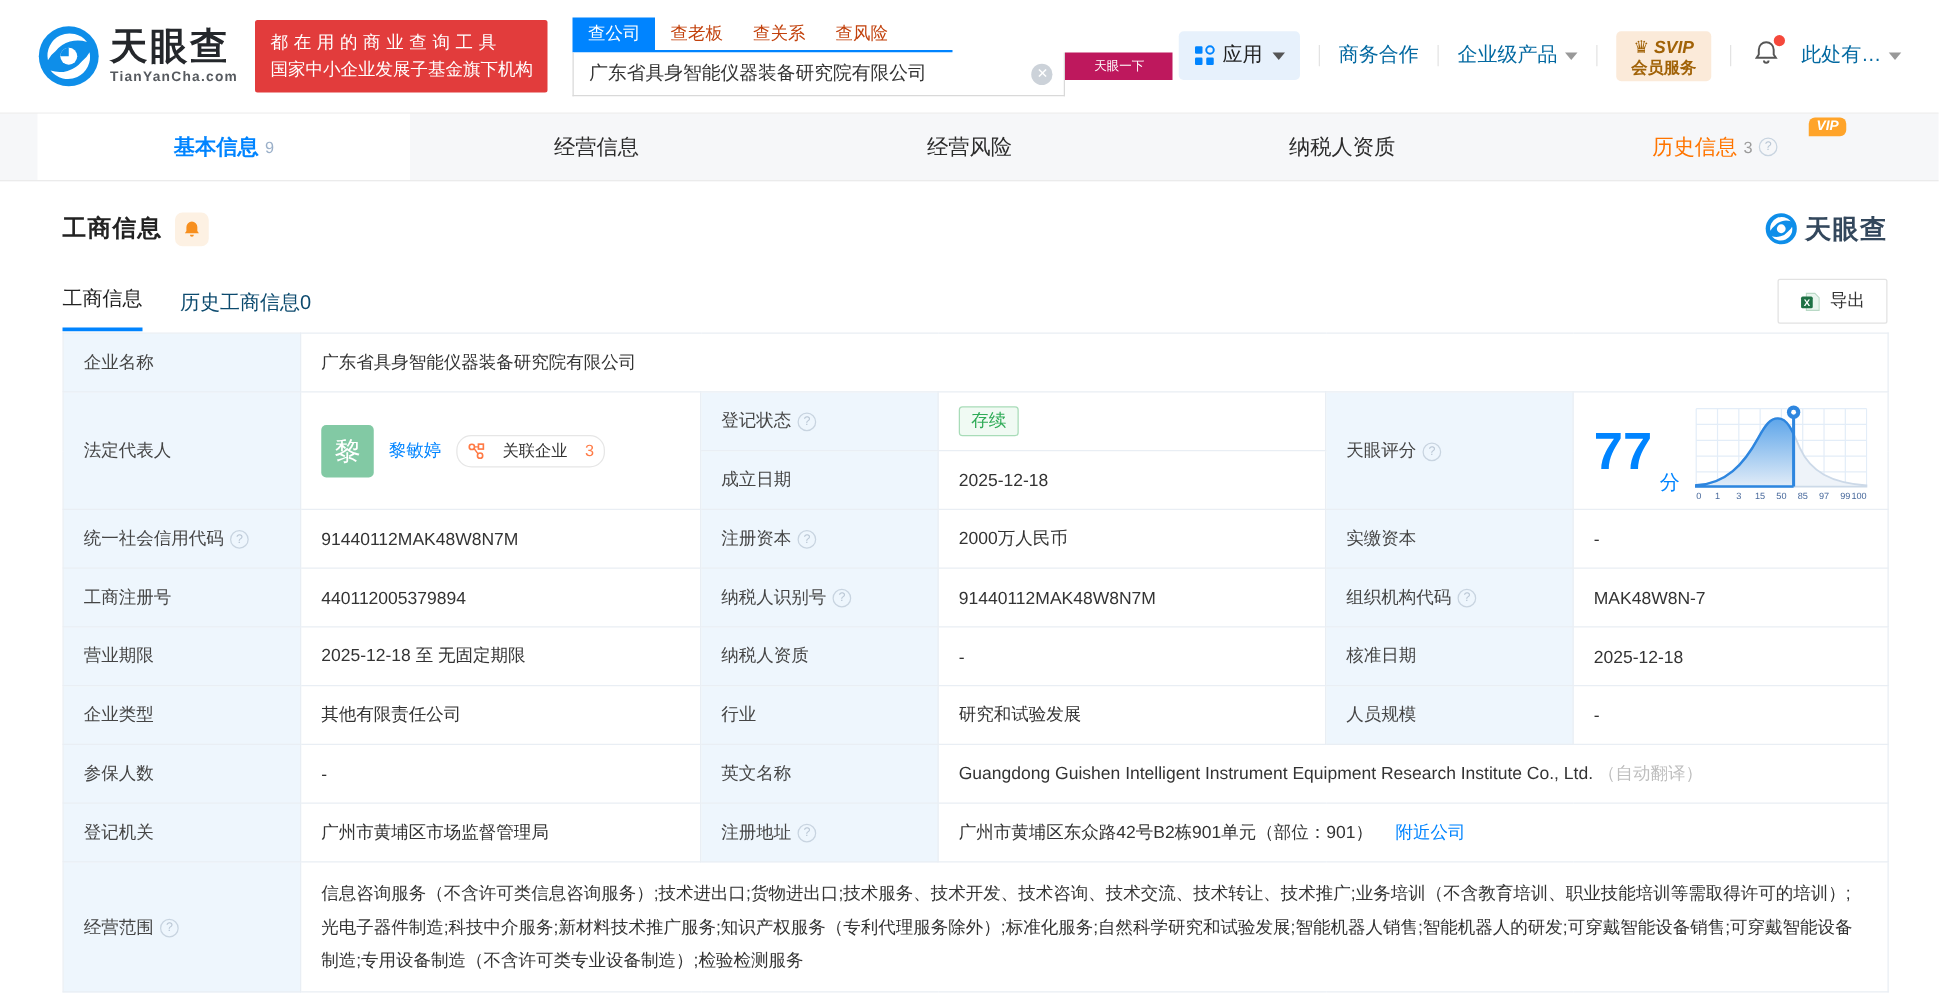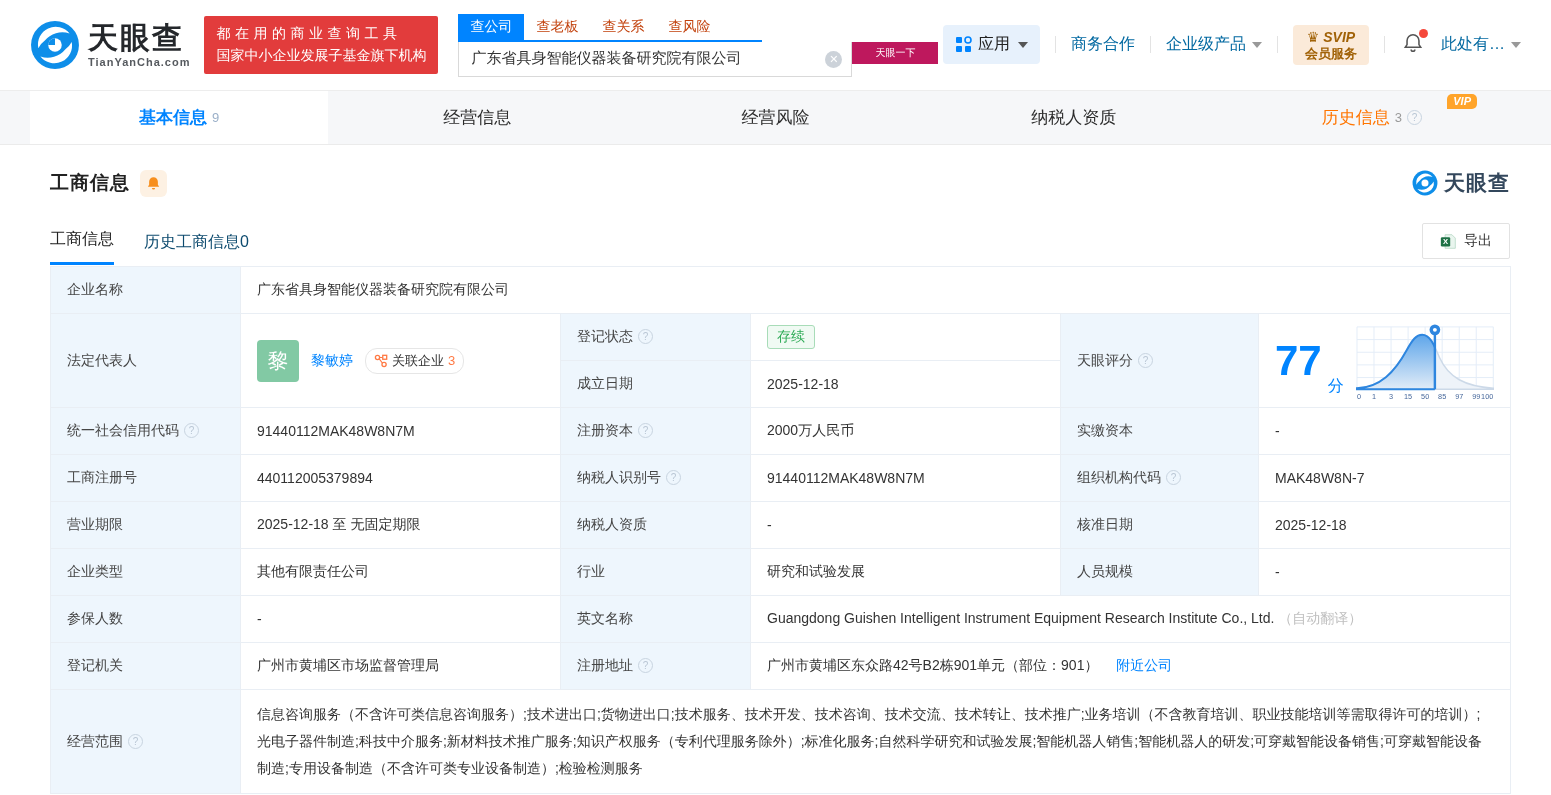--- a/index.html
+++ b/index.html
@@ -60,21 +60,21 @@
   
   table.info { width:1460px; border-collapse:collapse; margin-top:1px; table-layout:fixed; }
   table.info td { border:1px solid #e9eef4; font-size:14px; padding:0 16px; vertical-align:middle; }
   td.lbl { background:#eef6fd; color:#454545; }
   td.val { background:#fff; color:#333; }
   tr.h47 { height:47px; }
   .tag-active { display:inline-block; border:1px solid #a8dcb8; background:#f0faf3; color:#2fab57; font-size:14px; padding:2px 9px; border-radius:3px; }
   .rep-cell { display:flex; align-items:center; gap:12px; }
   .avatar { width:42px; height:42px; border-radius:4px; background:#82c9a4; color:#fff; font-size:21px; display:flex; align-items:center; justify-content:center; }
   .link { color:#0084ff; cursor:pointer; text-decoration:none; }
-  .rel-badge { display:inline-flex; align-items:center; gap:4px; border:1px solid #e6e6e6; border-radius:12px; padding:3px 8px; font-size:13px; color:#333; cursor:pointer; background:#fff; }
+  .rel-badge { display:inline-flex; align-items:center; gap:14px; border:1px solid #e6e6e6; border-radius:12px; padding:3px 8px; font-size:13px; color:#333; cursor:pointer; background:#fff; }
   .rel-badge .cnt { color:#ff7a45; }
   .score-cell { display:flex; align-items:center; gap:12px; }
   .score-num { font-size:42px; font-weight:bold; color:#0084ff; line-height:1; }
   .score-unit { font-size:16px; color:#0084ff; align-self:flex-end; margin:0 0 5px -6px; }
   .gray-note { color:#bfbfbf; }
   .scope-val { line-height:27px; }
 </style>
 </head>
 <body>
 

